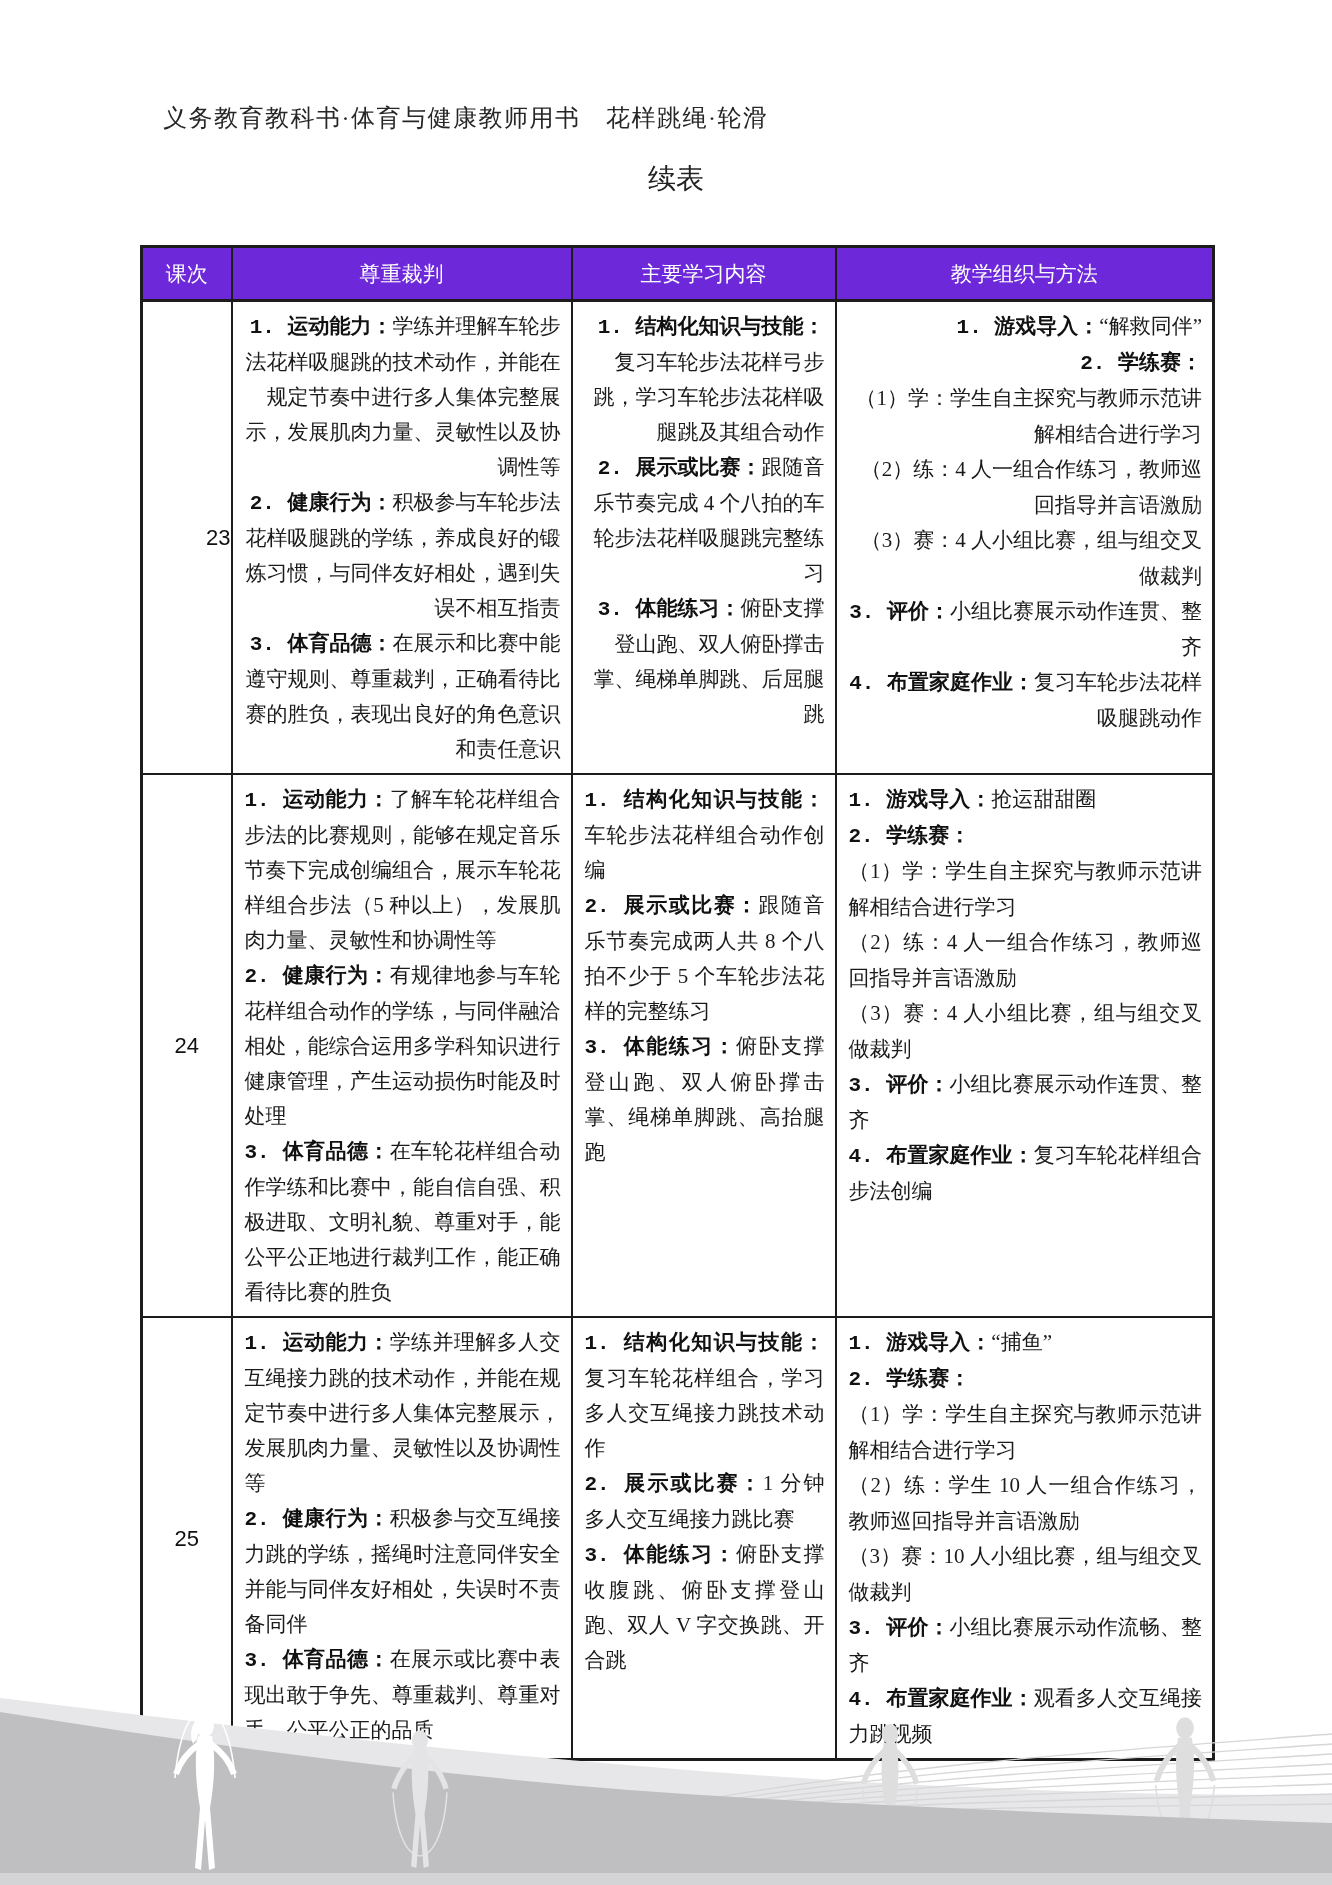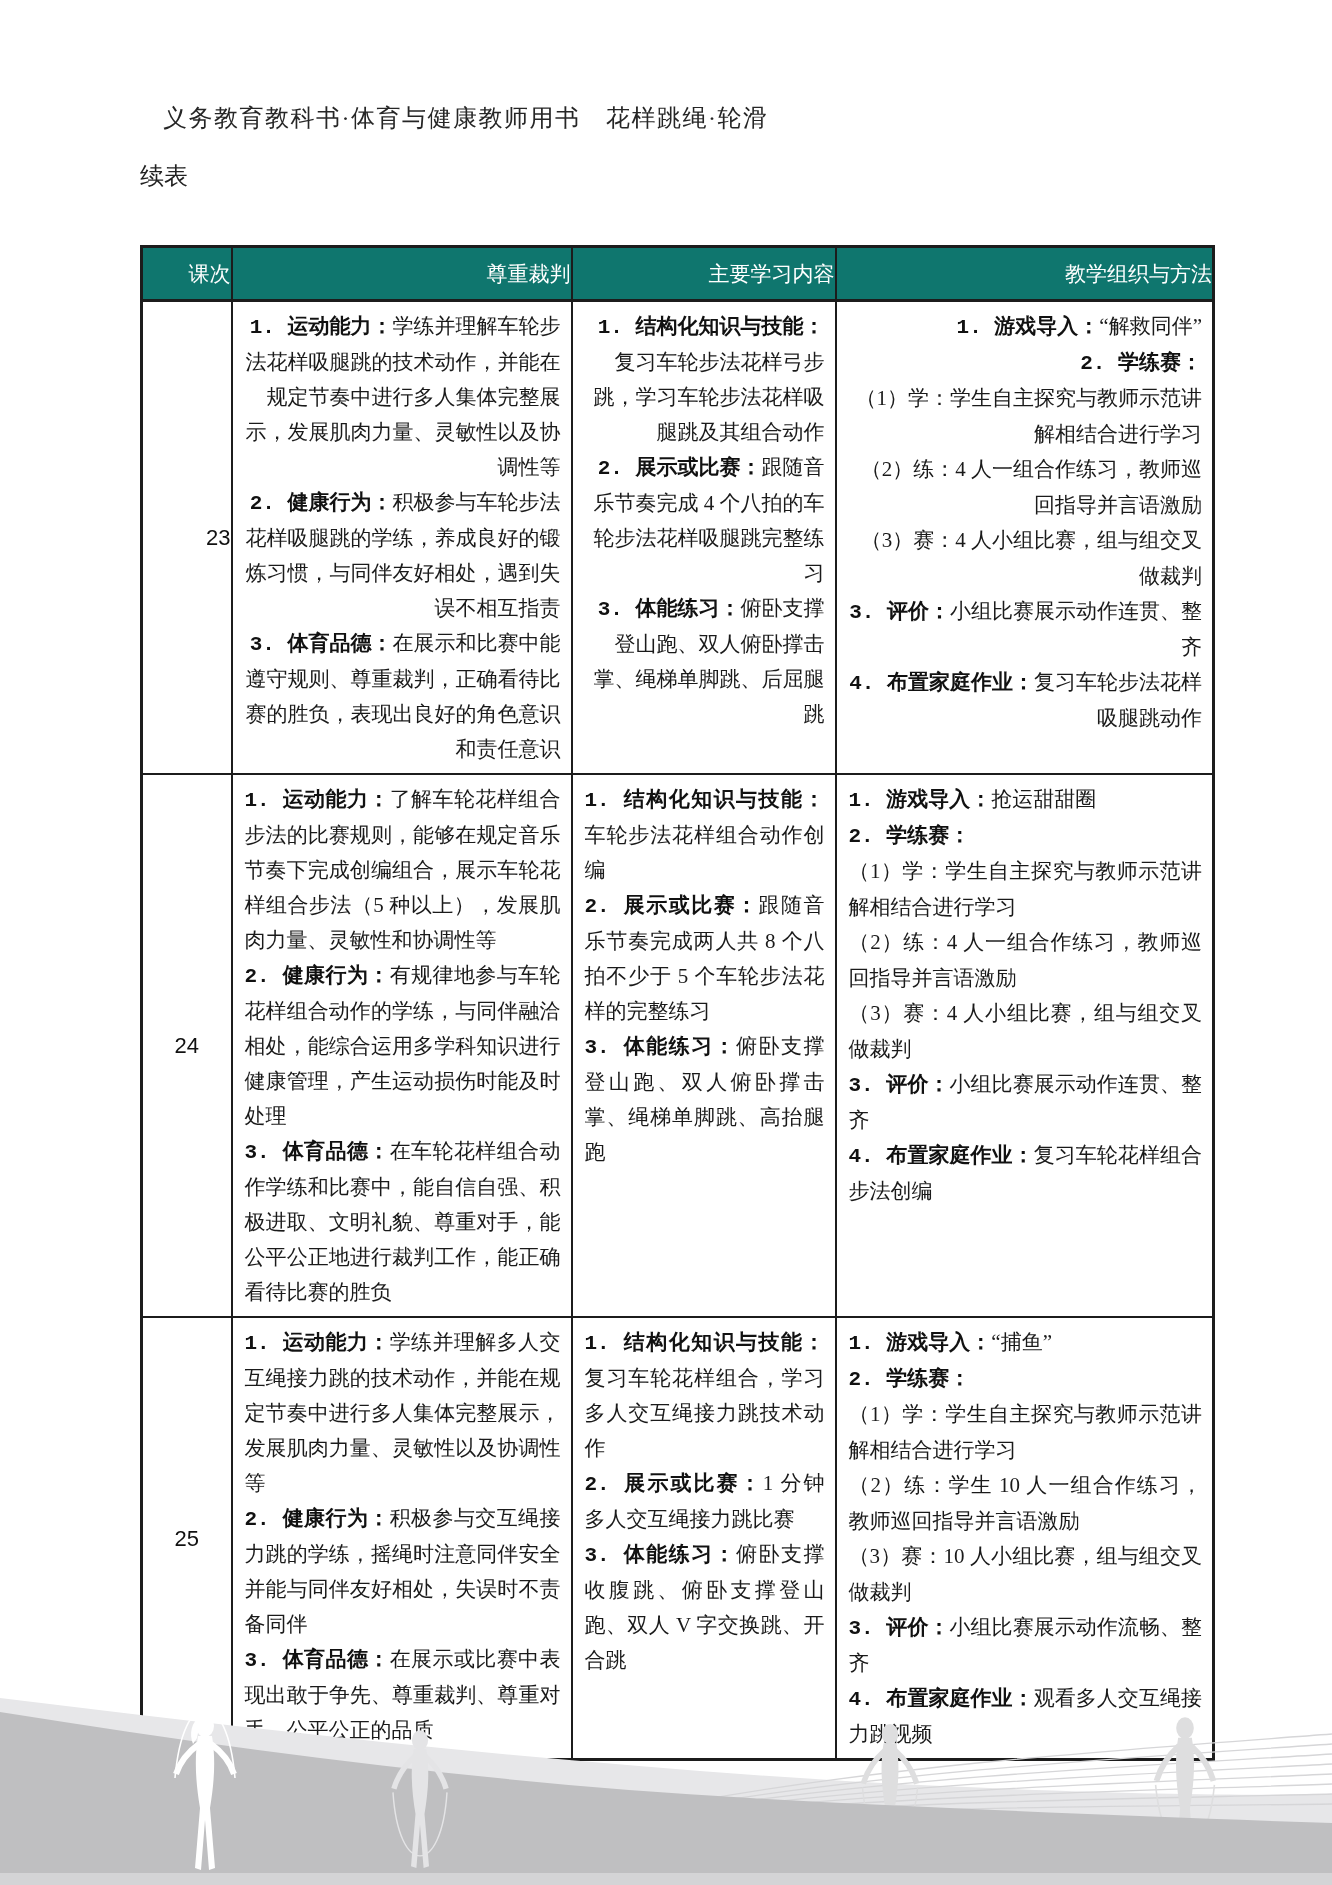--- a/index.html
+++ b/index.html
@@ -7,31 +7,31 @@
   body {
     position:relative; overflow:hidden; background:#ffffff;
     font-family:"Liberation Serif", serif; color:#1a1a1a;
   }
   .book-header {
     position:absolute; top:102px; left:163px;
     font-size:24px; letter-spacing:1.5px; color:#262626; white-space:nowrap;
   }
   .caption {
     position:absolute; top:160px; left:140px; width:1072px;
-    text-align:left; font-size:24px; color:#222;
+    text-align:center; font-size:28px; color:#222;
   }
   table.lesson-table {
     position:absolute; top:245px; left:140px; width:1072px;
     border-collapse:collapse; table-layout:fixed;
     border:3px solid #1c1c1c;
   }
   th {
-    background:#0f766e; color:#ffffff;
+    background:#6d28d9; color:#ffffff;
     font-family:"Liberation Sans", sans-serif; font-weight:400;
-    font-size:21px; height:54px; text-align:right;
+    font-size:21px; height:54px; text-align:center;
     border:2px solid #1c1c1c; border-bottom:3px solid #1c1c1c;
   }
   td {
     border:2px solid #1c1c1c; vertical-align:top;
     padding:7px 10px 6px 12px;
     font-size:21px; line-height:35px;
     text-align:justify;
   }
   td.lesson-no {
     vertical-align:middle; text-align:center; padding:0;

